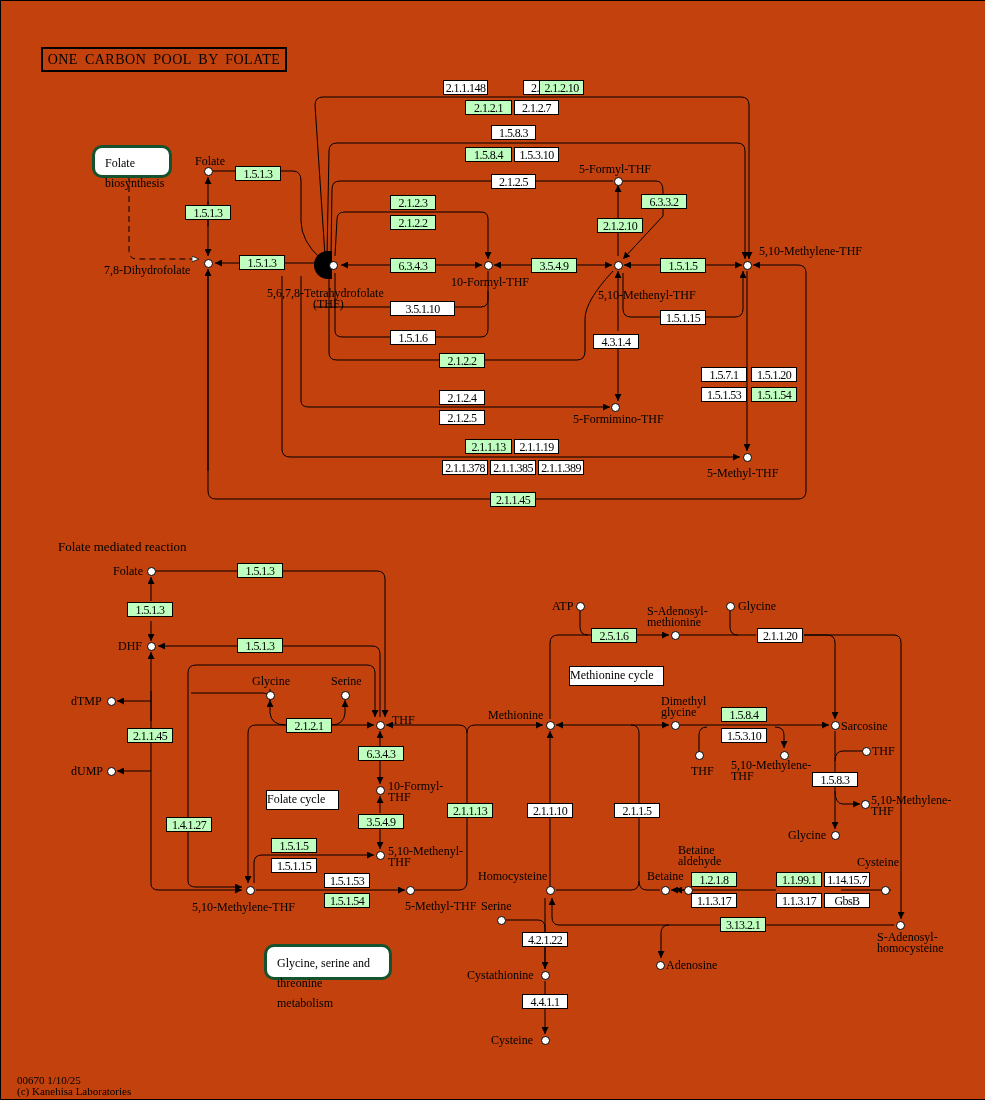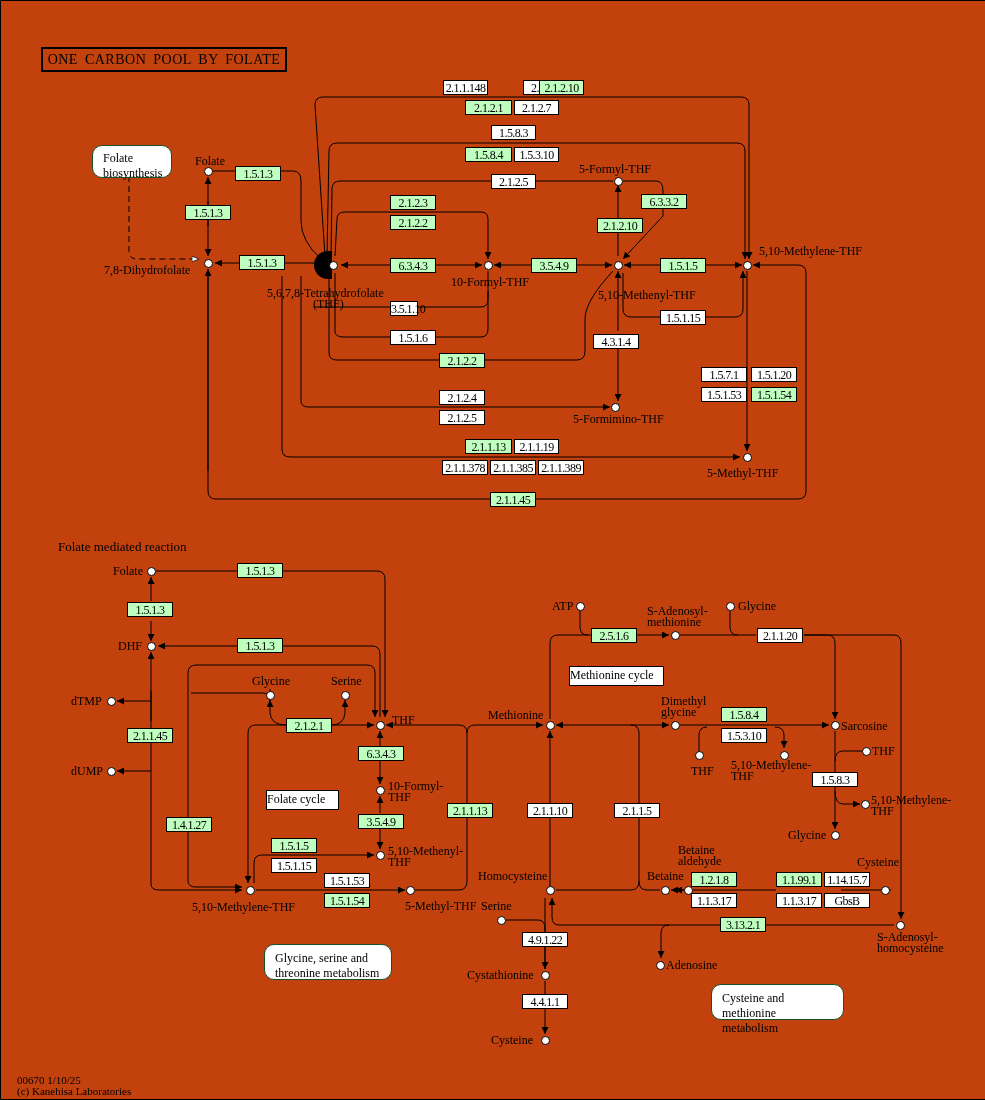--- a/index.html
+++ b/index.html
@@ -2,21 +2,21 @@
 <html><head>
 <meta charset="utf-8">
 <style>
   html,body{margin:0;padding:0;background:#fff;}
   #canvas{position:relative;width:983px;height:1098px;border:1px solid #000;background:#c2410c;overflow:hidden;font-family:"Liberation Serif","DejaVu Serif",serif;color:#000;padding-left:36px;}
   svg#edges{position:absolute;left:0;top:0;width:985px;height:1100px;}
   .enz{position:absolute;height:15px;border:1px solid #000;background:#fff;font-size:12px;line-height:15px;text-align:center;box-sizing:border-box;letter-spacing:-0.6px;cursor:pointer;white-space:nowrap;}
   .enz.g{background:#bfffbf;}
   .cpd{position:absolute;width:9px;height:9px;border:1px solid #000;border-radius:50%;background:#fff;box-sizing:border-box;cursor:pointer;}
   .lbl{position:absolute;font-size:12px;line-height:11px;white-space:nowrap;}
-  .map{position:absolute;border:1px solid #14532d;border-radius:10px;background:#fff;font-size:12px;line-height:15px;padding:6px 10px;box-sizing:border-box;cursor:pointer;}
+  .map{position:absolute;border:3px solid #14532d;border-radius:10px;background:#fff;font-size:12px;line-height:20px;padding:6px 10px;box-sizing:border-box;cursor:pointer;}
   .box{position:absolute;border:1px solid #000;background:#fff;font-size:12px;line-height:17px;box-sizing:border-box;}
   #title{position:absolute;left:40px;top:46px;width:246px;height:25px;border:2px solid #000;font-size:14px;line-height:21px;text-align:center;box-sizing:border-box;letter-spacing:0.5px;word-spacing:3px;}
   .foot{position:absolute;left:16px;font-size:11px;line-height:11px;}
 </style>
 </head>
 <body>
 
 <div id="canvas">
   <svg id="edges" xmlns="http://www.w3.org/2000/svg">
     <defs>
@@ -110,21 +110,20 @@
       <path d="M505,919 L537,919 Q544,919 544,927 L544,968" marker-end="url(#ar)"></path>
       <path d="M544,897 L544,968"></path>
       <path d="M544,980 L544,1033" marker-end="url(#ar)"></path>
     </g>
   </svg>
 
   <div id="title">ONE CARBON POOL BY FOLATE</div>
 
   <div class="map" style="left:91px;top:144px;width:80px;height:33px;padding:5px 10px;"><span style="white-space:pre-line">Folate biosynthesis</span></div>
   <div class="map" style="left:263px;top:943px;width:128px;height:36px;"><span>Glycine, serine and threonine metabolism</span></div>
-  <div class="map" style="left:710px;top:983px;width:133px;height:36px;"><span>Cysteine and methionine metabolism</span></div>
 
   <div class="lbl" style="left:57px;top:540px;font-size:13px;">Folate mediated reaction</div>
   <div class="box" style="left:265px;top:789px;width:73px;height:20px;">Folate cycle</div>
   <div class="box" style="left:568px;top:665px;width:95px;height:20px;">Methionine cycle</div>
 
   <div id="compounds">
       <div style="position: absolute; left: 313px; top: 250px; width: 18px; height: 28px; border-radius: 14px 0px 0px 14px; background: rgb(0, 0, 0);"></div>
       <div class="cpd" style="left: 203px; top: 166px;"></div>
       <div class="lbl" style="left: 194px; top: 155px; white-space: pre;">Folate</div>
       <div class="cpd" style="left: 203px; top: 258px;"></div>
@@ -228,21 +227,21 @@
       <div class="enz" style="left: 490px; top: 173px; width: 45px;">2.1.2.5</div>
       <div class="enz g" style="left: 640px; top: 193px; width: 46px;">6.3.3.2</div>
       <div class="enz g" style="left: 184px; top: 204px; width: 46px;">1.5.1.3</div>
       <div class="enz g" style="left: 389px; top: 194px; width: 46px;">2.1.2.3</div>
       <div class="enz g" style="left: 389px; top: 214px; width: 46px;">2.1.2.2</div>
       <div class="enz g" style="left: 596px; top: 217px; width: 46px;">2.1.2.10</div>
       <div class="enz g" style="left: 238px; top: 254px; width: 46px;">1.5.1.3</div>
       <div class="enz g" style="left: 389px; top: 257px; width: 46px;">6.3.4.3</div>
       <div class="enz g" style="left: 530px; top: 257px; width: 46px;">3.5.4.9</div>
       <div class="enz g" style="left: 659px; top: 257px; width: 46px;">1.5.1.5</div>
-      <div class="enz" style="left: 389px; top: 300px; width: 28px;">3.5.1.10</div>
+      <div class="enz" style="left: 389px; top: 300px; width: 65px;">3.5.1.10</div>
       <div class="enz" style="left: 659px; top: 309px; width: 46px;">1.5.1.15</div>
       <div class="enz" style="left: 389px; top: 329px; width: 46px;">1.5.1.6</div>
       <div class="enz" style="left: 592px; top: 333px; width: 46px;">4.3.1.4</div>
       <div class="enz g" style="left: 438px; top: 352px; width: 46px;">2.1.2.2</div>
       <div class="enz" style="left: 700px; top: 366px; width: 46px;">1.5.7.1</div>
       <div class="enz" style="left: 750px; top: 366px; width: 46px;">1.5.1.20</div>
       <div class="enz" style="left: 700px; top: 386px; width: 46px;">1.5.1.53</div>
       <div class="enz g" style="left: 750px; top: 386px; width: 46px;">1.5.1.54</div>
       <div class="enz" style="left: 438px; top: 389px; width: 46px;">2.1.2.4</div>
       <div class="enz" style="left: 438px; top: 409px; width: 46px;">2.1.2.5</div>
@@ -272,19 +271,19 @@
       <div class="enz g" style="left: 720px; top: 706px; width: 46px;">1.5.8.4</div>
       <div class="enz" style="left: 720px; top: 727px; width: 46px;">1.5.3.10</div>
       <div class="enz" style="left: 811px; top: 771px; width: 46px;">1.5.8.3</div>
       <div class="enz g" style="left: 690px; top: 871px; width: 46px;">1.2.1.8</div>
       <div class="enz" style="left: 690px; top: 892px; width: 46px;">1.1.3.17</div>
       <div class="enz g" style="left: 775px; top: 871px; width: 46px;">1.1.99.1</div>
       <div class="enz" style="left: 823px; top: 871px; width: 46px;">1.14.15.7</div>
       <div class="enz" style="left: 775px; top: 892px; width: 46px;">1.1.3.17</div>
       <div class="enz" style="left: 823px; top: 892px; width: 46px;">GbsB</div>
       <div class="enz g" style="left: 719px; top: 916px; width: 46px;">3.13.2.1</div>
-      <div class="enz" style="left: 521px; top: 931px; width: 46px;">4.9.1.22</div>
+      <div class="enz" style="left: 521px; top: 931px; width: 46px;">4.2.1.22</div>
       <div class="enz" style="left: 521px; top: 993px; width: 46px;">4.4.1.1</div>
     </div>
 
   <div class="foot" style="top:1074px;">00670 1/10/25</div>
   <div class="foot" style="top:1085px;">(c) Kanehisa Laboratories</div>
 </div>
 
 </body></html>

